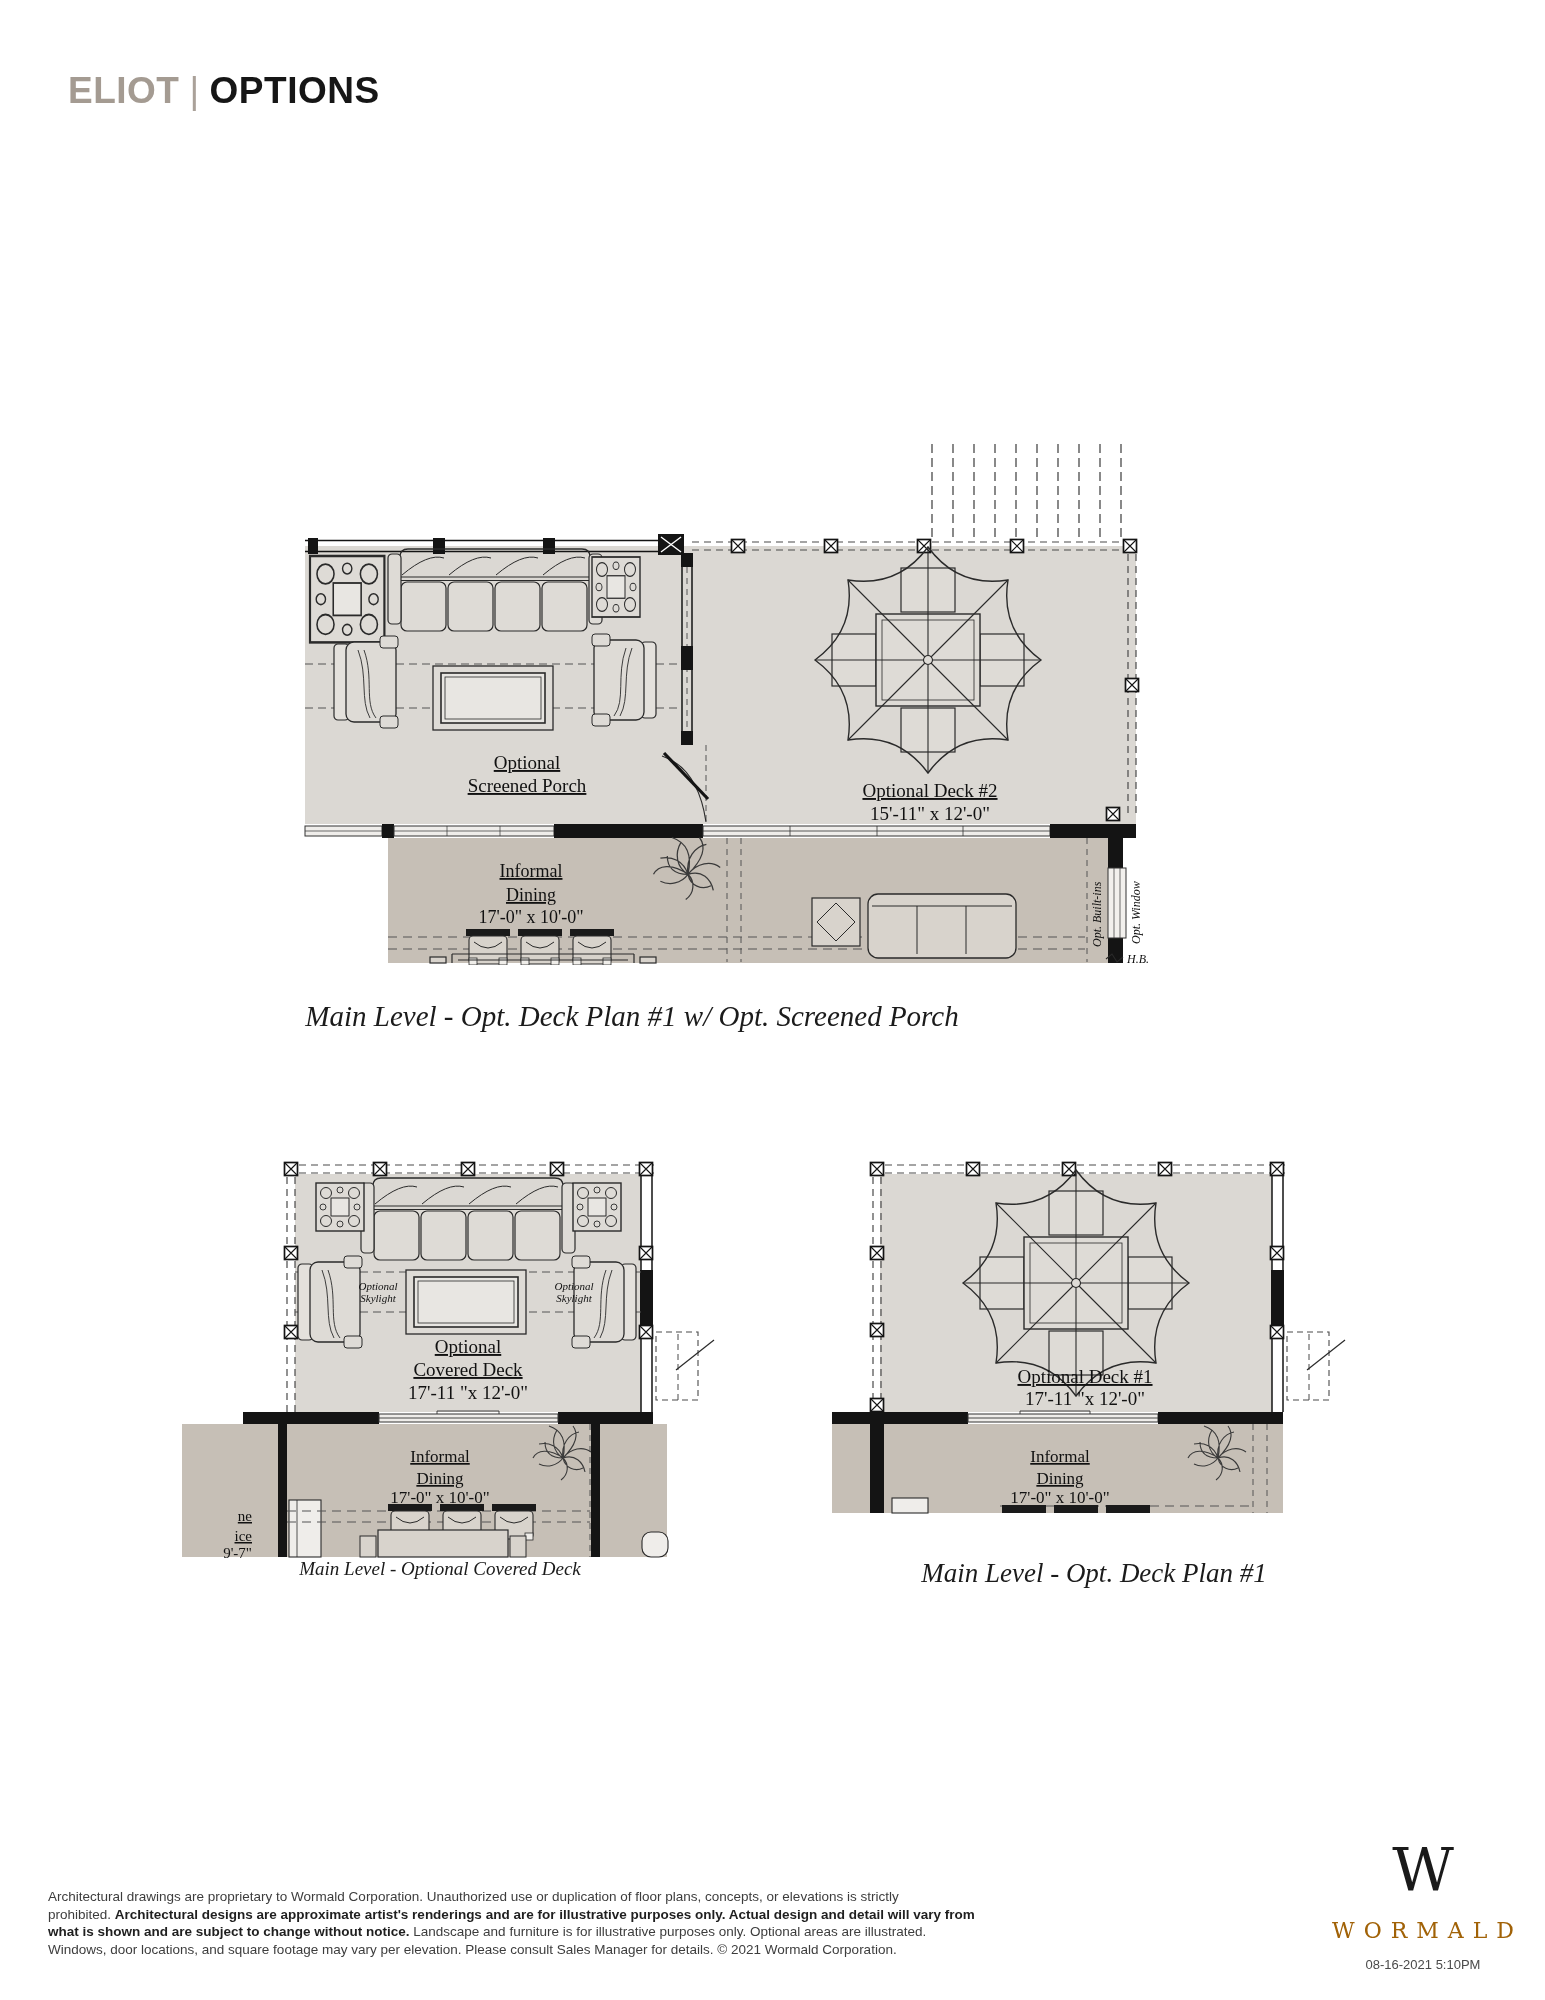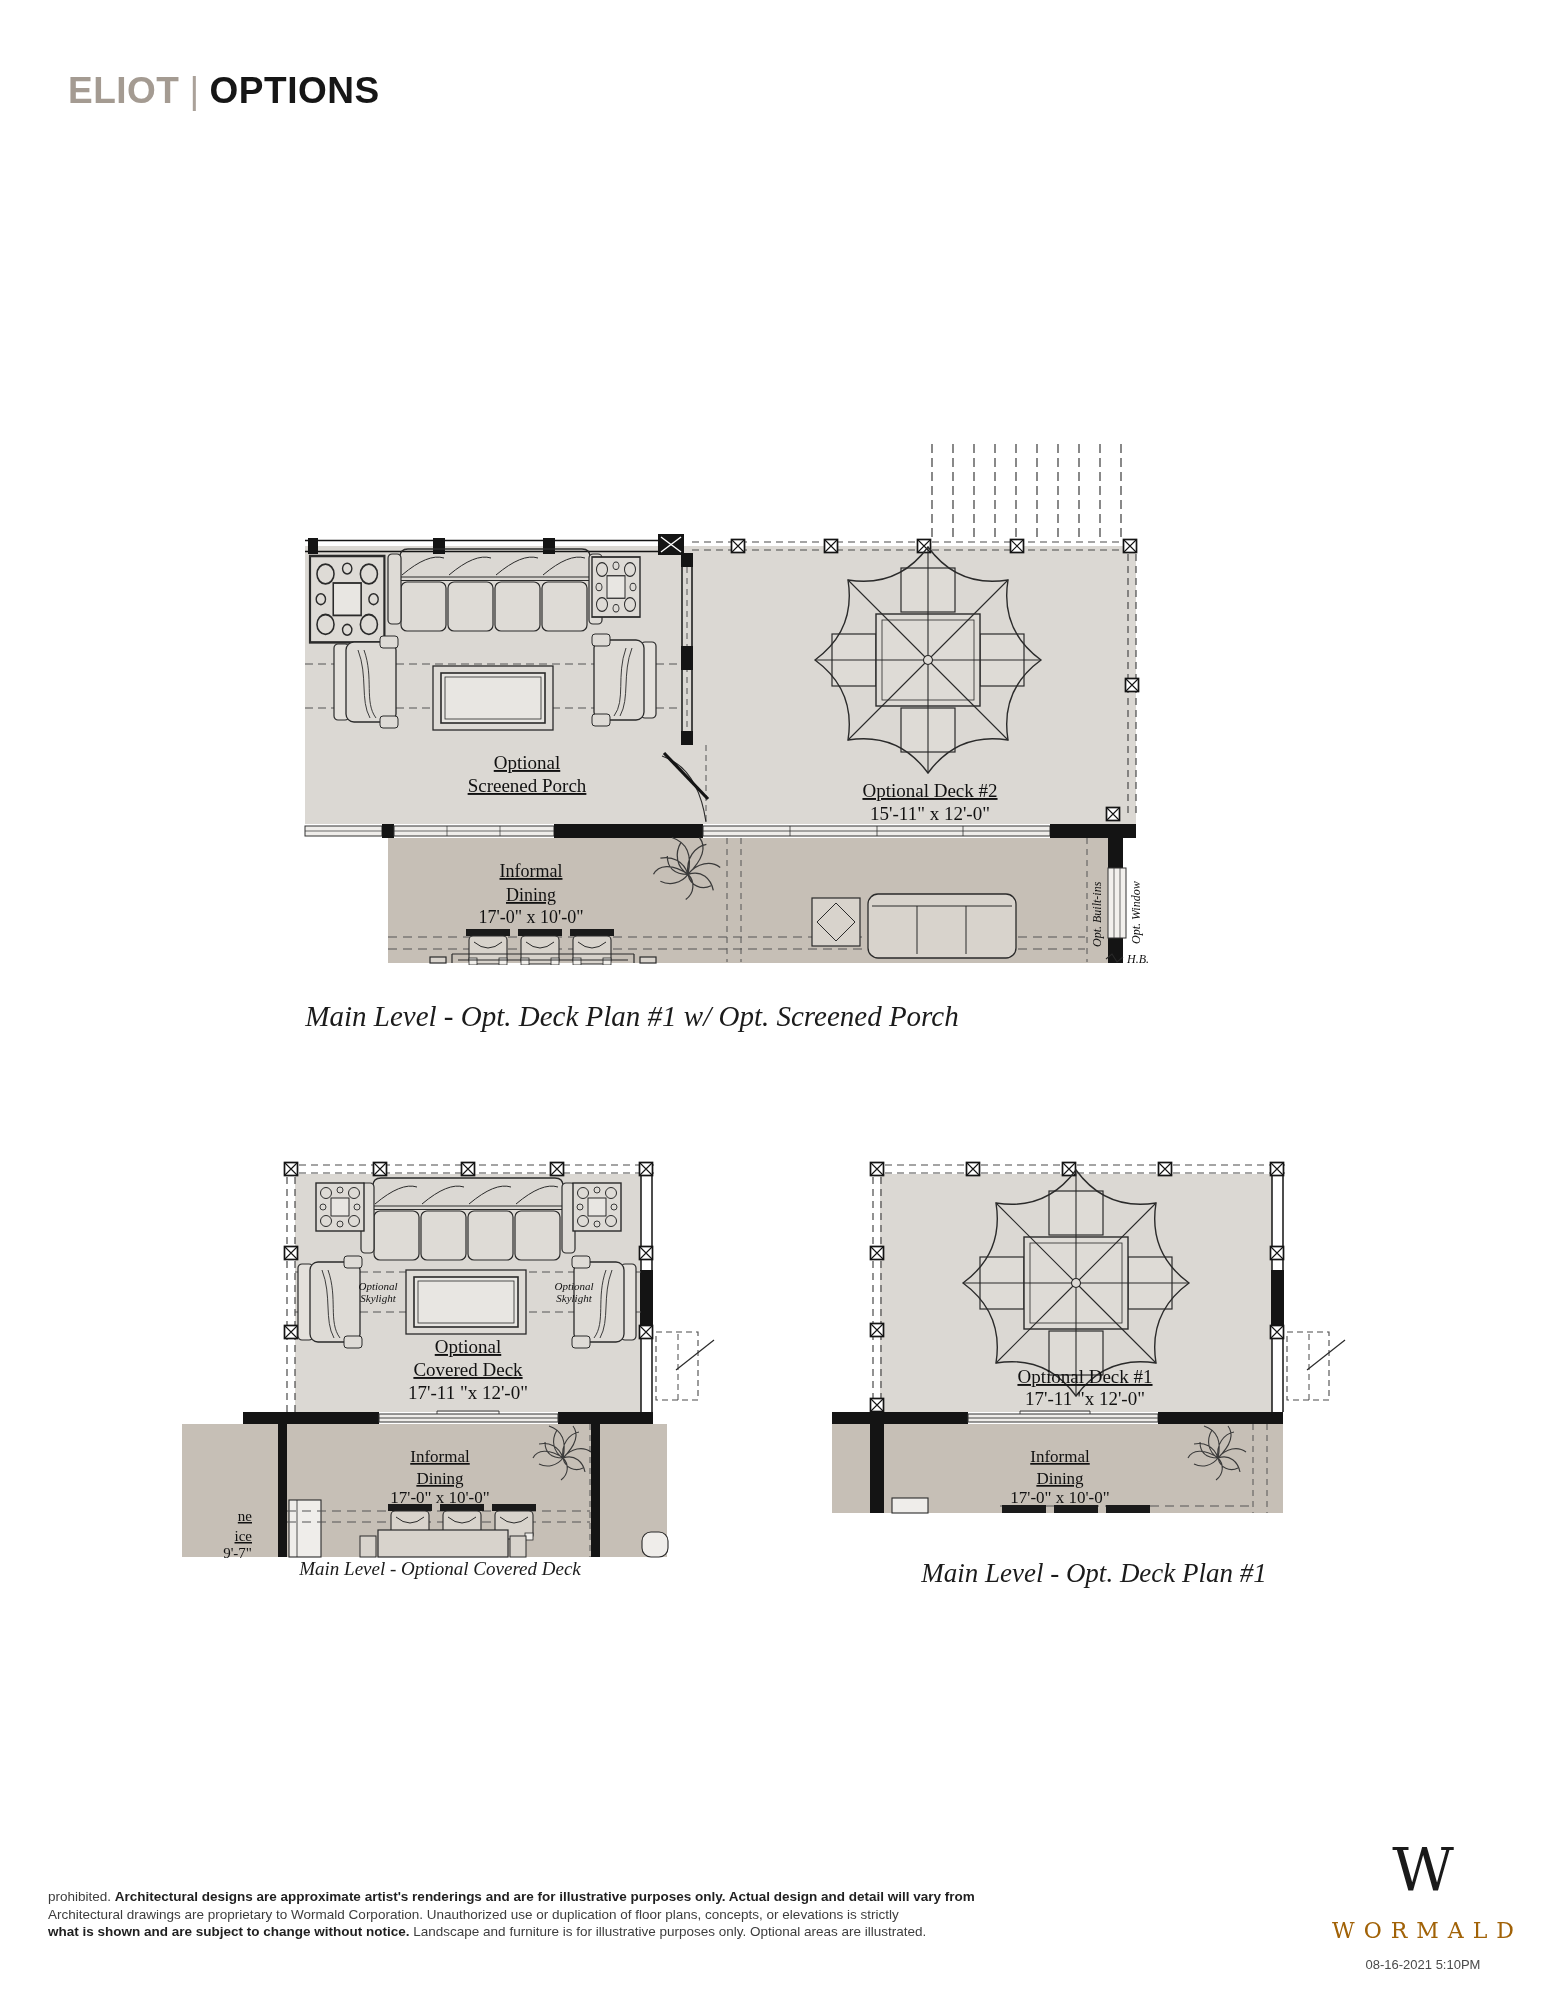--- a/index.html
+++ b/index.html
@@ -407,23 +407,24 @@
     <g fill="#1a1a1a">
       <rect x="1002" y="1505" width="44" height="8"></rect>
         <rect x="1054" y="1505" width="44" height="8"></rect>
         <rect x="1106" y="1505" width="44" height="8"></rect>
     </g>
   </svg>
 
   <div class="caption" style="left:1094px;top:1558px;font-size:27px">Main Level - Opt. Deck Plan #1</div>
 
   <div id="disclaimer">
+    <div>Architectural drawings are proprietary to Wormald Corporation. Unauthorized use or duplication of floor plans, concepts, or elevations is strictly</div>
     <div><span>prohibited. </span><b>Architectural designs are approximate artist's renderings and are for illustrative purposes only. Actual design and detail will vary from</b></div>
-    <div>Architectural drawings are proprietary to Wormald Corporation. Unauthorized use or duplication of floor plans, concepts, or elevations is strictly</div>
     <div><b>what is shown and are subject to change without notice.</b><span> Landscape and furniture is for illustrative purposes only. Optional areas are illustrated.</span></div>
+    <div>Windows, door locations, and square footage may vary per elevation. Please consult Sales Manager for details. © 2021 Wormald Corporation.</div>
   </div>
 
   <div id="logo">
     <div id="logo-w">W</div>
     <div id="logo-name">WORMALD</div>
     <div id="timestamp">08-16-2021 5:10PM</div>
   </div>
 
 </div>
 

